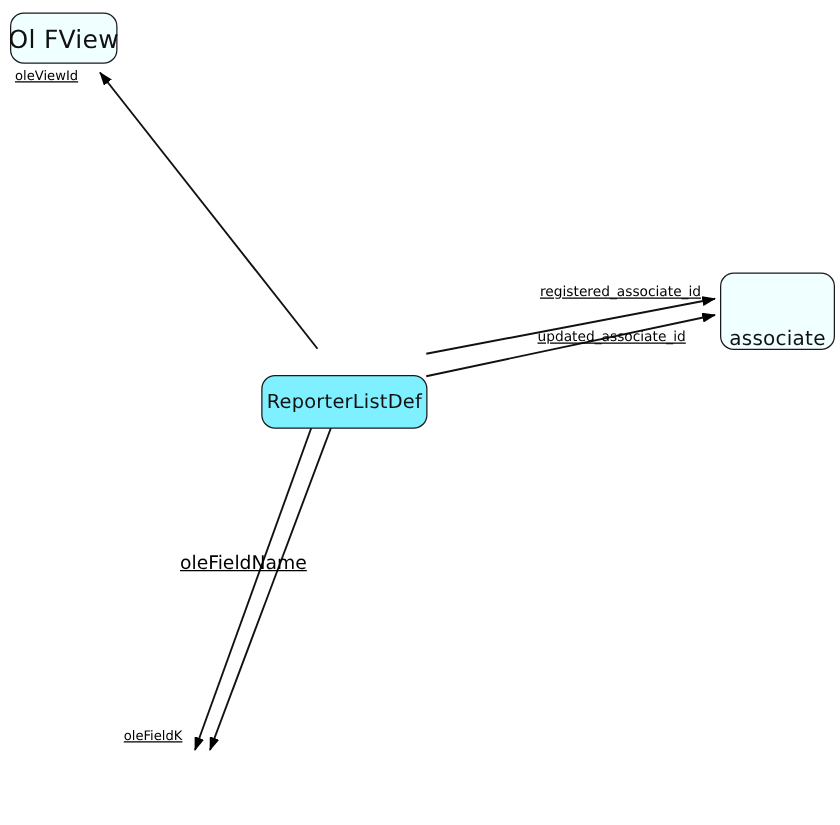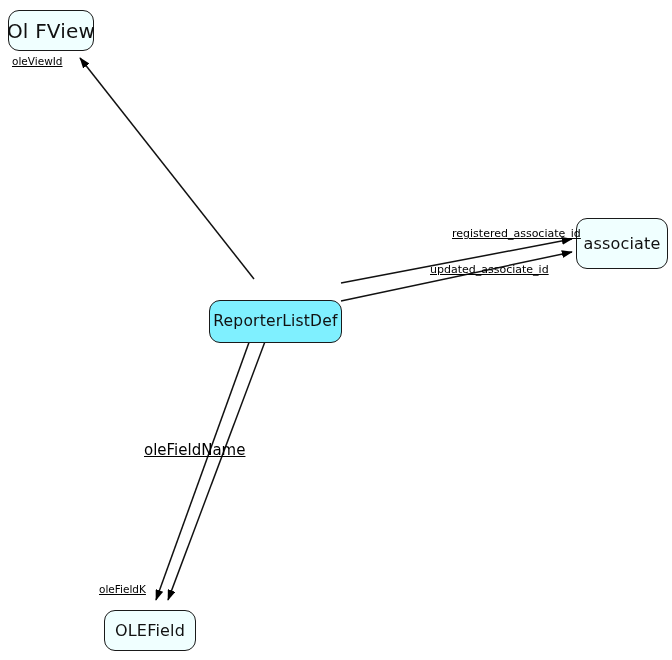--- a/index.html
+++ b/index.html
@@ -52,26 +52,26 @@
     position: absolute;
     color: #000000;
     white-space: nowrap;
     line-height: 1;
     background: transparent;
     text-decoration: underline;
   }
   
   #node-oifview   { left: 8px;   top: 10px;  width: 86px;  height: 41px; font-size: 20px; }
   #node-reporter  { left: 209px; top: 280px; width: 133px; height: 43px; font-size: 15.5px; }
-  #node-associate { left: 576px; top: 218px; width: 92px;  height: 51px; font-size: 16px; }
+  #node-associate { left: 576px; top: 218px; width: 92px;  height: 62px; font-size: 16px; align-items: flex-end; }
   #node-olefield  { left: 104px; top: 610px; width: 92px;  height: 41px; font-size: 16px; }
 
   
   #label-oleviewid       { left: 12px;  top: 56px;  font-size: 10.5px; }
-  #label-registered      { left: 452px; top: 228px; font-size: 11px; }
+  #label-registered      { left: 432px; top: 228px; font-size: 11px; }
   #label-updated         { left: 430px; top: 264px; font-size: 11px; }
   #label-olefieldname    { left: 144px; top: 443px; font-size: 15px; }
   #label-olefieldkey     { left: 99px;  top: 584px; font-size: 10.5px; }
 </style>
 </head>
 <body>
 
 <div id="diagram-canvas">
 
   <svg id="edge-layer" viewBox="0 0 672 660">
@@ -107,23 +107,20 @@
   </div>
 
   <div class="er-node node-cyan" id="node-reporter">
     <span class="node-label">ReporterListDef</span>
   </div>
 
   <div class="er-node node-pale" id="node-associate">
     <span class="node-label">associate</span>
   </div>
 
-  <div class="er-node node-pale" id="node-olefield">
-    <span class="node-label">OLEField</span>
-  </div>
 
   <span class="edge-label" id="label-oleviewid">oleViewId</span>
 
   <span class="edge-label" id="label-registered">registered_associate_id</span>
 
   <span class="edge-label" id="label-updated">updated_associate_id</span>
 
   <span class="edge-label" id="label-olefieldname">oleFieldName</span>
 
   <span class="edge-label" id="label-olefieldkey">oleFieldK</span>

